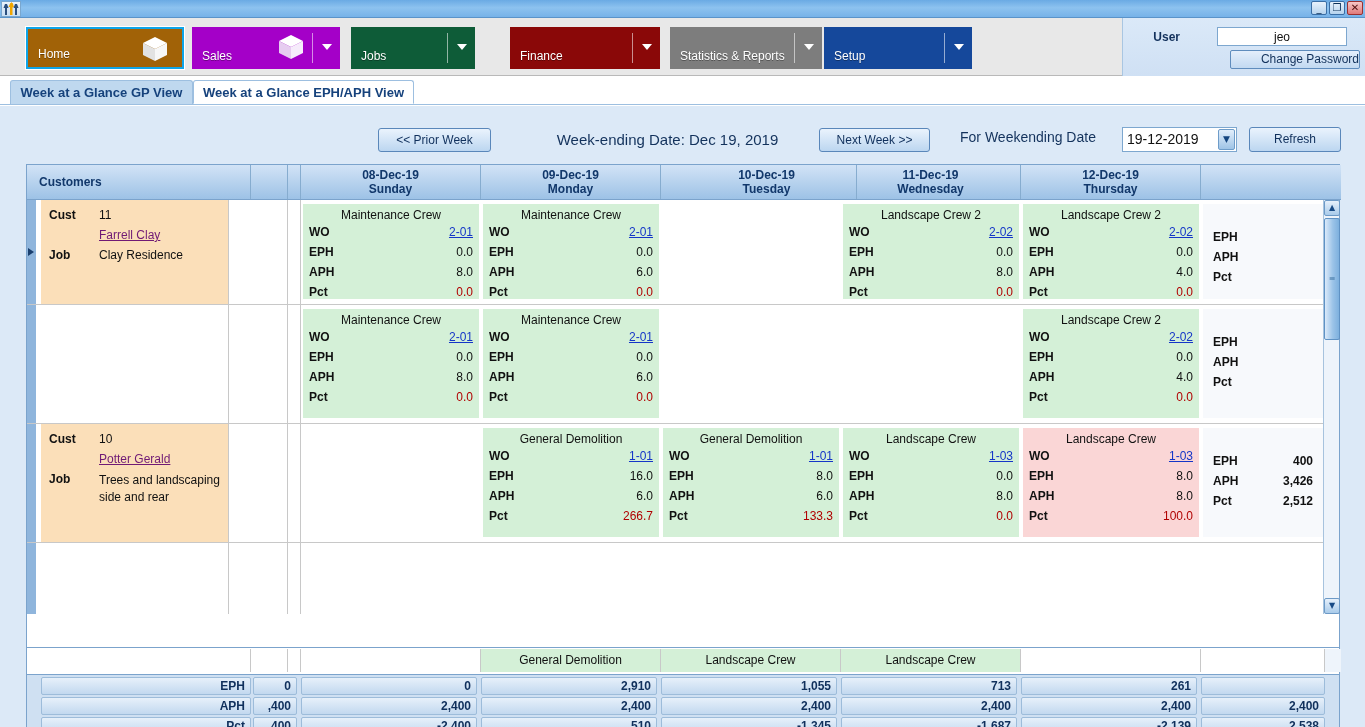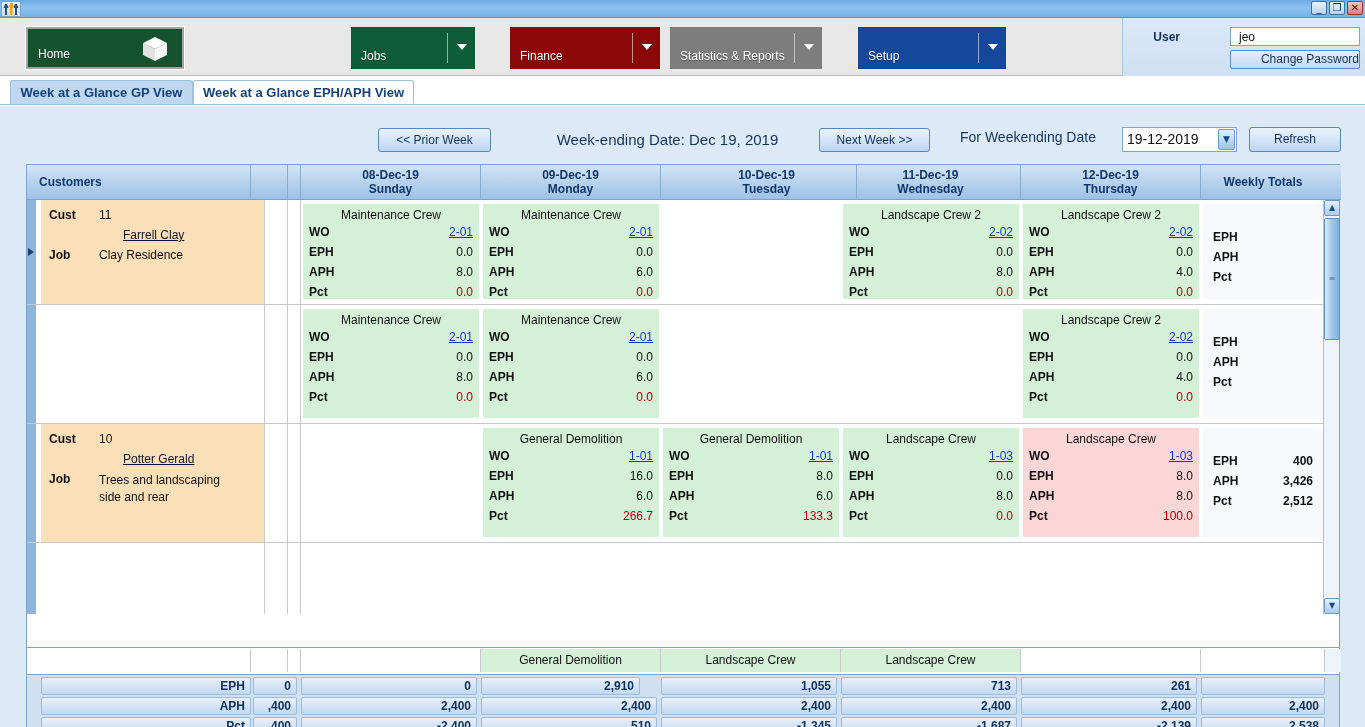--- a/index.html
+++ b/index.html
@@ -54,38 +54,38 @@
   .modbtn .divline {
     position: absolute; right: 27px; top: 6px; width: 1px; height: 30px;
     background: rgba(255,255,255,.55);
   }
   .modbtn .caret {
     position: absolute; right: 8px; top: 17px;
     width: 0; height: 0;
     border-left: 5px solid transparent; border-right: 5px solid transparent;
     border-top: 6px solid #ffffff;
   }
-  #mod-home { left: 26px; width: 158px; background: #14532d; border: 2px solid #a3a3a3; outline: 1px solid #ffffff; }
+  #mod-home { left: 26px; width: 158px; background: #a16207; border: 2px solid #0ea5e9; outline: 1px solid #ffffff; }
   #mod-sales { left: 192px; width: 148px; background: #a400c8; }
   #mod-jobs  { left: 351px; width: 124px; background: #0e5c38; }
   #mod-finance { left: 510px; width: 150px; background: #8a0808; }
   #mod-stats  { left: 670px; width: 152px; background: #7d7d7d; }
-  #mod-setup  { left: 858px; width: 148px; background: #15489b; }
+  #mod-setup  { left: 824px; width: 148px; background: #15489b; }
 
   
   #userpane {
     position: absolute; left: 1122px; top: 18px; width: 243px; height: 58px;
     background: linear-gradient(to bottom,#dbe9f8,#cfe0f4);
     border-left: 1px solid #a9c6e2;
   }
   #user-label { position: absolute; right: 185px; top: 12px; font-weight: bold; color: #13315c; font-size: 12px;}
   #user-field {
-    position: absolute; left: 107px; top: 9px; width: 130px; height: 19px;
-    background: #ffffff; border: 1px solid #7da7cf; padding: 2px 8px;
-    font-size: 12px; color: #111;
+    position: absolute; left: 94px; top: 9px; width: 130px; height: 19px;
+    background: #ffffff; border: 1px solid #7da7cf; padding: 2px 16px;
+    font-size: 12px; color: #111; text-align: center;
   }
   #change-pass {
     position: absolute; left: 107px; top: 32px; width: 130px; height: 19px;
     background: linear-gradient(to bottom,#e4eefb,#c2d9f1);
     border: 1px solid #5f8cbd; border-radius: 2px;
     color: #11305a; font-size: 12px; text-align: right; line-height: 17px;
   }
 
   
   #tabstrip {
@@ -168,28 +168,28 @@
     overflow: hidden; background: #ffffff;
   }
   .row { position: absolute; left: 0; width: 1298px; border-bottom: 1px solid #c8c8c8; }
   .rowsel { position: absolute; left: 0; top: 0; width: 9px; height: 100%; background: #8fb5dc; }
   .rowcursor {
     position: absolute; left: 1px; width: 0; height: 0;
     border-top: 4px solid transparent; border-bottom: 4px solid transparent;
     border-left: 6px solid #1a3f6e;
   }
   .custcell {
-    position: absolute; top: 0; left: 14px; width: 224px; height: 100%;
+    position: absolute; top: 0; left: 14px; width: 188px; height: 100%;
     background: #fbdfb9; border-right: 1px solid #c8c8c8;
     padding: 8px 16px 0 8px;
   }
   .custcell .line { position: relative; height: 20px; font-size: 12px; color: #111; }
   .custcell .k { position: absolute; left: 0; font-weight: bold; }
   .custcell .v { position: absolute; left: 50px; }
-  .custlink { color: #0f172a; text-decoration: underline; margin-left: 24px; }
+  .custlink { color: #701a75; text-decoration: underline; }
 
   .narrowcol { position: absolute; top: 0; width: 37px; height: 100%; border-right: 1px solid #c8c8c8; }
 
   .daycell {
     position: absolute; top: 4px; height: calc(100% - 9px);
     padding: 4px 6px 0 6px;
   }
   .daycell.green { background: #d4f0d7; }
   .daycell.pink  { background: #fad6d6; }
   .daycell .crew { text-align: center; font-size: 12px; color: #111; margin-bottom: 3px; }
@@ -275,20 +275,32 @@
     <span class="mlabel">Home</span>
     <span class="cube">
       <svg width="30" height="30" viewBox="0 0 30 30">
         <polygon points="15,3 27,9 15,15 3,9" fill="#ffffff"></polygon>
         <polygon points="3,9 15,15 15,27 3,21" fill="#e2e2e2"></polygon>
         <polygon points="27,9 15,15 15,27 27,21" fill="#f7f7f7"></polygon>
       </svg>
     </span>
   </div>
 
+  <div class="modbtn" id="mod-sales">
+    <span class="mlabel">Sales</span>
+    <span class="cube">
+      <svg width="30" height="30" viewBox="0 0 30 30">
+        <polygon points="15,3 27,9 15,15 3,9" fill="#ffffff"></polygon>
+        <polygon points="3,9 15,15 15,27 3,21" fill="#e6cdf0"></polygon>
+        <polygon points="27,9 15,15 15,27 27,21" fill="#f6ecfb"></polygon>
+      </svg>
+    </span>
+    <span class="divline"></span>
+    <span class="caret"></span>
+  </div>
 
   <div class="modbtn" id="mod-jobs">
     <span class="mlabel">Jobs</span>
     <span class="divline"></span>
     <span class="caret"></span>
   </div>
 
   <div class="modbtn" id="mod-finance">
     <span class="mlabel">Finance</span>
     <span class="divline"></span>
@@ -353,23 +365,20 @@
         <span>10-Dec-19</span>
         <span class="l2">Tuesday</span>
       </div>
       <div class="hdrcell" style="left:814px;width:180px;">
         <span>11-Dec-19</span>
         <span class="l2">Wednesday</span>
       </div>
       <div class="hdrcell" style="left:994px;width:180px;">
         <span>12-Dec-19</span>
         <span class="l2">Thursday</span>
-      </div>
-      <div class="hdrcell" style="left:1174px;width:124px;border-right:none;">
-        <span>Weekly Totals</span>
       </div>
       <div class="hdrcell" style="left:1298px;width:16px;border-right:none;"></div>
     </div>
 
     <div id="gridbody">
 
       <div class="row" style="top:0;height:105px;">
         <div class="rowsel"></div>
         <div class="rowcursor" style="top:48px;"></div>
         <div class="custcell">
@@ -713,21 +722,21 @@
     <div class="fcrew" style="left:994px;width:180px;"></div>
     <div class="fcrew" style="left:1174px;width:124px;"></div>
     <div class="fcrew" style="left:1298px;width:16px;border-right:none;background:#eef4fb;"></div>
   </div>
 
   <div id="sumgrid">
 
     <div class="sumcell" style="left:14px;top:2px;width:210px;">EPH</div>
     <div class="sumcell" style="left:226px;top:2px;width:44px;">0</div>
     <div class="sumcell" style="left:274px;top:2px;width:176px;">0</div>
-    <div class="sumcell" style="left:454px;top:2px;width:159px;">2,910</div>
+    <div class="sumcell" style="left:454px;top:2px;width:176px;">2,910</div>
     <div class="sumcell" style="left:634px;top:2px;width:176px;">1,055</div>
     <div class="sumcell" style="left:814px;top:2px;width:176px;">713</div>
     <div class="sumcell" style="left:994px;top:2px;width:176px;">261</div>
     <div class="sumcell" style="left:1174px;top:2px;width:124px;"></div>
 
     <div class="sumcell" style="left:14px;top:22px;width:210px;">APH</div>
     <div class="sumcell" style="left:226px;top:22px;width:44px;">,400</div>
     <div class="sumcell" style="left:274px;top:22px;width:176px;">2,400</div>
     <div class="sumcell" style="left:454px;top:22px;width:176px;">2,400</div>
     <div class="sumcell" style="left:634px;top:22px;width:176px;">2,400</div>

